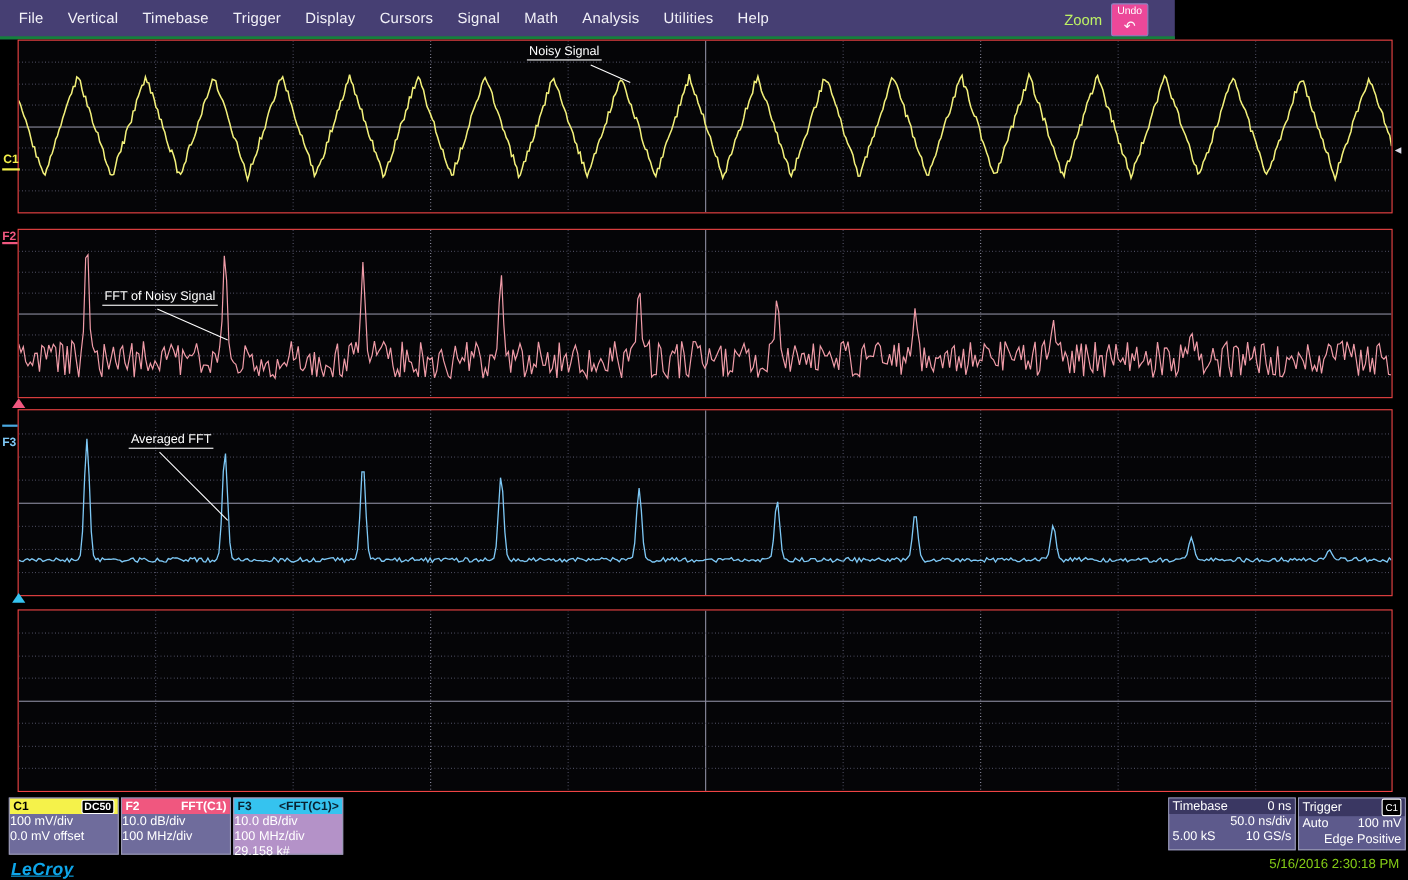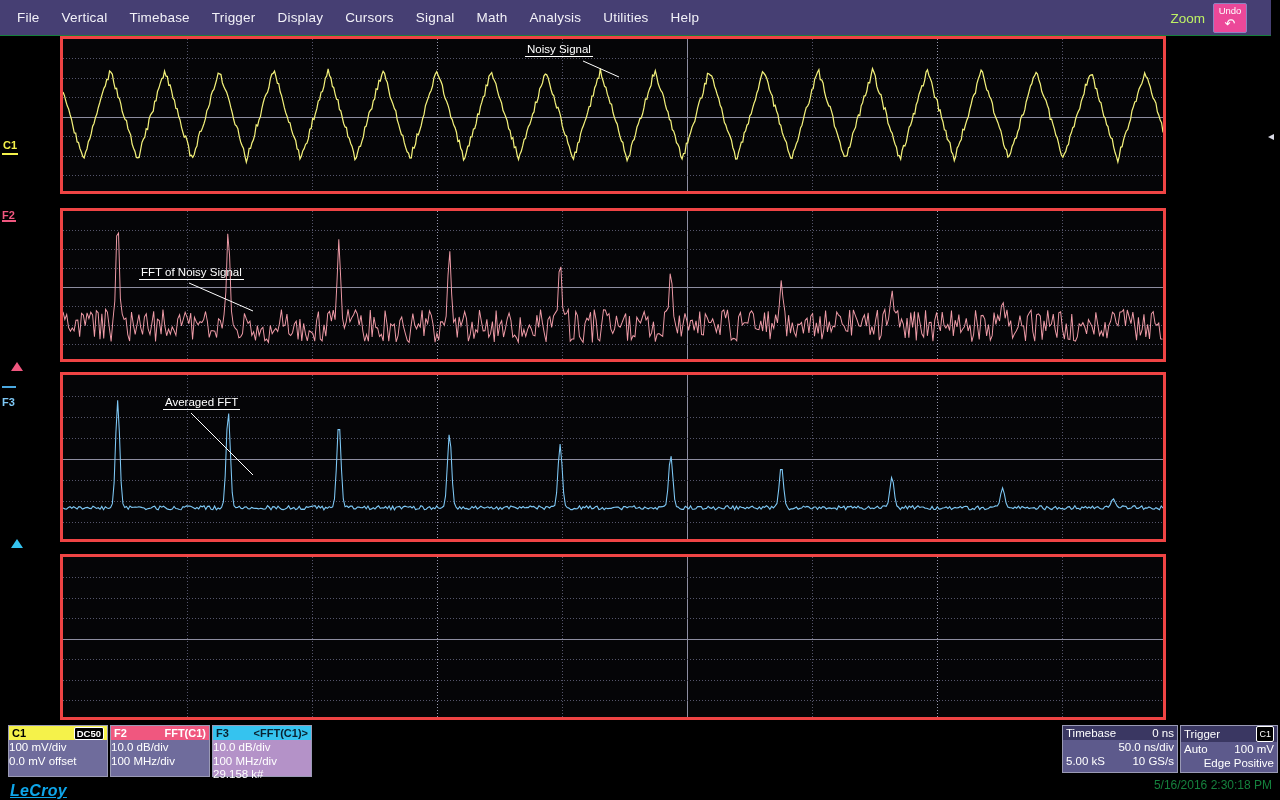--- a/index.html
+++ b/index.html
@@ -1,23 +1,23 @@
 <!DOCTYPE html>
 <html><head>
 <meta charset="utf-8">
 <style>
   * { margin:0; padding:0; box-sizing:border-box; }
   html,body { width:1280px; height:800px; overflow:hidden; background:#000; }
   body { font-family:"Liberation Sans", sans-serif; color:#fff; }
 
   
   #menubar{
-    position:absolute; left:0; top:0; width:1271px; height:36px;
+    position:absolute; left:0; top:0; width:1068px; height:36px;
     background:#463f73;
-    border-bottom:1px solid #15803d;
+    border-bottom:3px solid #15803d;
     display:flex; align-items:center;
   }
   .menu-item{
     font-size:13.5px; color:#f2f1f8; padding:4px 11px; cursor:default;
     white-space:nowrap; letter-spacing:.2px;
   }
   .menu-item:first-child{ margin-left:6px; }
   #menu-right{ position:absolute; right:4px; top:0; height:36px; display:flex; align-items:center; }
   #zoom-label{ font-size:13.5px; color:#bef264; margin-right:8px; }
   #undo-btn{
@@ -25,25 +25,24 @@
     border-radius:2px; position:relative; margin-right:20px;
   }
   #undo-btn .undo-text{ font-size:9.5px; color:#fff; position:absolute; top:1px; left:0; width:100%; text-align:center; }
   #undo-btn .undo-arrow{ position:absolute; bottom:2px; left:0; width:100%; text-align:center; font-size:13px; color:#fff; line-height:12px; }
 
   
   #scope{
     position:absolute; left:0; top:36px; width:1280px; height:684px; background:#000;
   }
   .grid{
-    position:absolute; left:16px; width:1106px;
-    border:3px solid #ef4444;
+    position:absolute; left:16px; width:1250px;
+    border:1px solid #ef4444;
     background:#050507;
     overflow:hidden;
-    margin-left:44px;
   }
   #grid1{ top:0px;   height:158px; }
   #grid2{ top:172px; height:154px; }
   #grid3{ top:336px; height:170px; }
   #grid4{ top:518px; height:166px; }
 
   
   .gridlines{ position:absolute; inset:0; }
   .gv{ position:absolute; top:0; bottom:0; width:1px;
        background-image:linear-gradient(to bottom,#55556b 1px,transparent 1px);
@@ -101,21 +100,21 @@
     position:absolute; top:5px; height:48px; border:1px solid #9a9ab5; background:#5d5a8c;
   }
   #panel-timebase{ left:1062px; width:116px; }
   #panel-trigger{ left:1180px; width:98px; }
   .panel .prow{ display:flex; justify-content:space-between; align-items:center;
                 padding:0 3px; font-size:11.5px; color:#fff; line-height:14px; }
   .panel .prow.hdr{ background:#3a3762; }
   .panel .prow.right{ justify-content:flex-end; }
   .cbadge{ background:#000; color:#fff; font-size:9px; border:1px solid #fff; border-radius:2px; padding:0 2px; }
 
-  #datetime{ position:absolute; right:8px; top:58px; font-size:12px; color:#15803d; }
+  #datetime{ position:absolute; right:8px; top:58px; font-size:12px; color:#84cc16; }
 </style>
 </head>
 <body>
 
 <div id="menubar">
   <div class="menu-item">File</div>
   <div class="menu-item">Vertical</div>
   <div class="menu-item">Timebase</div>
   <div class="menu-item">Trigger</div>
   <div class="menu-item">Display</div>

